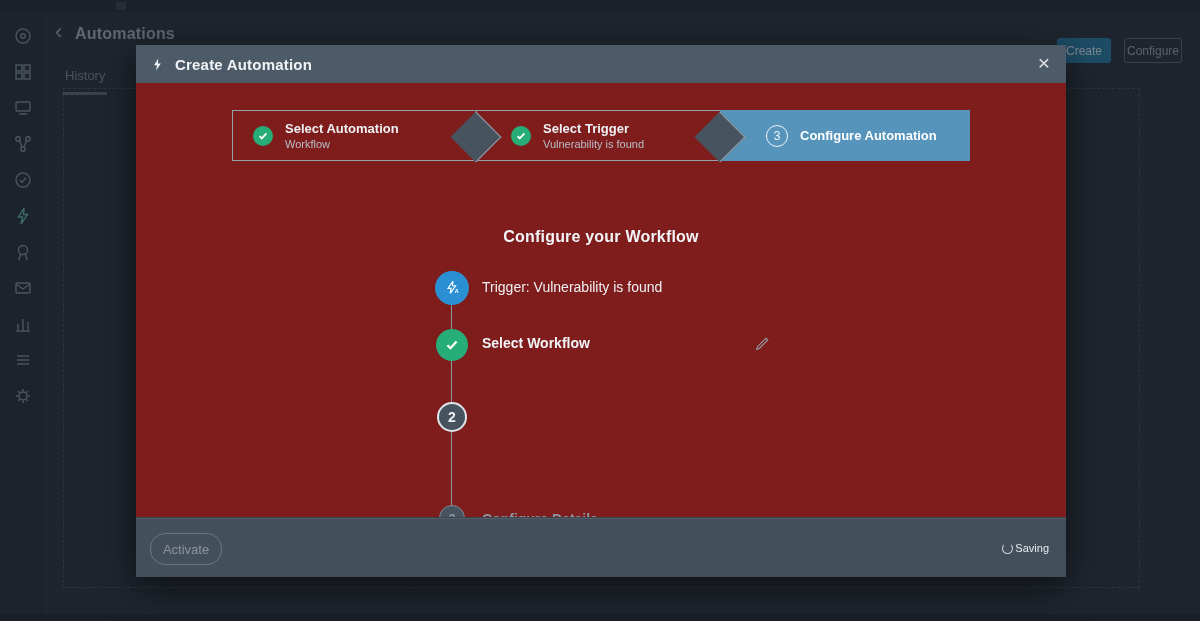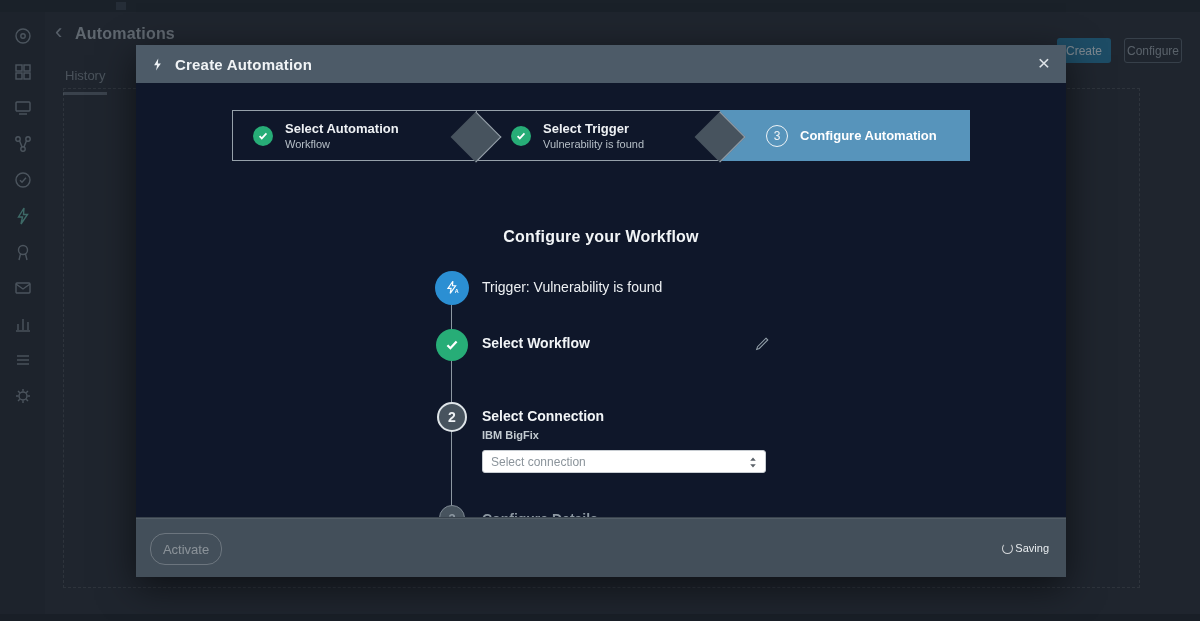--- a/index.html
+++ b/index.html
@@ -37,21 +37,21 @@
 
   
   .modal { position:absolute; left:136px; top:45px; width:930px; height:532px; background:#47535e;
            box-shadow:0 10px 35px rgba(0,0,0,0.55); }
   .modal-header { position:absolute; left:0; top:0; right:0; height:38px; background:#4d5b68;
                   display:flex; align-items:center; padding:16px 14px; }
   .modal-title-icon { width:16px; height:16px; margin-right:9px; display:flex; align-items:center; }
   .modal-title { color:#f0f3f5; font-size:15px; font-weight:bold; letter-spacing:.2px; }
   .modal-close { position:absolute; right:12px; top:5px; color:#dfe4e8; font-size:21px; line-height:26px; cursor:pointer; padding:0 4px; }
 
-  .modal-body { position:absolute; left:0; top:38px; right:0; bottom:60px; background:#0f172a; }
+  .modal-body { position:absolute; left:0; top:38px; right:0; bottom:60px; background:#7f1d1d; }
 
   
   .wizard { position:absolute; left:96px; top:27px; width:738px; height:51px; display:flex; }
   .wstep { position:relative; height:51px; display:flex; align-items:center; cursor:pointer; }
   .wstep.outlined { border:1px solid #96a1aa; border-right:none; }
   .wstep-arrow { position:absolute; right:-18px; top:7.5px; width:36px; height:36px; transform:rotate(45deg);
                  border-top:1px solid #96a1aa; border-right:1px solid #96a1aa; background:#47535e; z-index:2; }
   .wstep1 { width:244px; padding-left:20px; }
   .wstep2 { width:244px; padding-left:34px; }
   .wstep3 { width:250px; padding-left:46px; background:#5794bb; z-index:1; }
@@ -269,30 +269,20 @@
     <div class="row-workflow">
       <div class="t">Select Workflow</div>
     </div>
     <div class="edit-pencil">
       <svg width="16" height="16" viewBox="0 0 18 18">
           <path d="M13.5 2.5 l2 2 L6 14 l-3 1 1-3 z" stroke="#93a0aa" stroke-width="1.2" fill="none"></path>
         </svg>
     </div>
 
     <div class="tl-circle tl-two">2</div>
-    <div class="row-conn">
-      <div class="t">Select Connection</div>
-      <div class="s">IBM BigFix</div>
-      <div class="conn-select">
-        <span class="ph">Select connection</span>
-        <svg width="10" height="13" viewBox="0 0 10 14">
-          <path d="M2 5 L5 1.5 L8 5 Z M2 9 L5 12.5 L8 9 Z" fill="#5b6269"></path>
-        </svg>
-      </div>
-    </div>
 
     <div class="tl-circle tl-three">3</div>
     <div class="row-details">Configure Details</div>
 
   </div>
 
   <div class="modal-footer">
     <div class="activate-btn">Activate</div>
     <div class="saving">
       <span class="spinner"></span>

